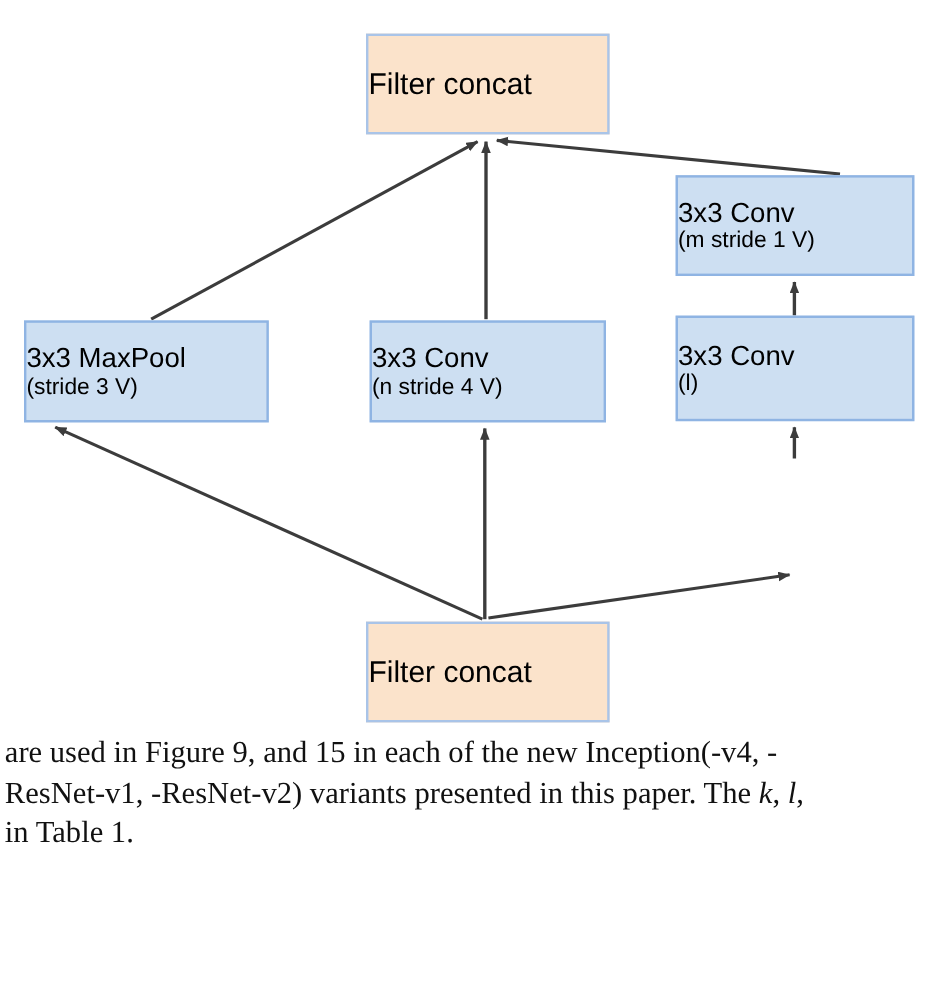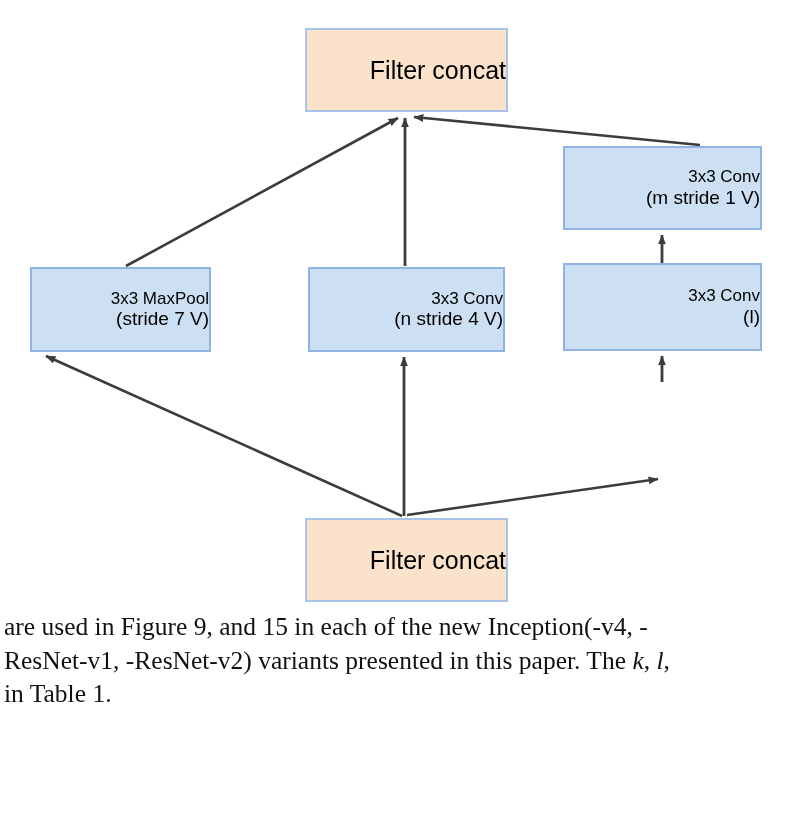--- a/index.html
+++ b/index.html
@@ -27,49 +27,49 @@
     left: 0;
     top: 0;
     width: 793px;
     height: 605px;
   }
   .node {
     position: absolute;
     box-sizing: border-box;
     display: flex;
     flex-direction: column;
-    align-items: flex-end;
+    align-items: flex-start;
     justify-content: center;
     text-align: center;
     color: #000000;
     line-height: 1.16;
     z-index: 2;
   }
   .node.blue {
     background: #cddff2;
     border: 2px solid #8fb4e3;
   }
   .node.orange {
     background: #fbe3cb;
     border: 2px solid #a9c4e8;
   }
   .node .l1 {
-    font-size: 17px;
+    font-size: 23px;
   }
   .node .l2 {
     font-size: 19px;
   }
   .node.concat .l1 {
     font-size: 25px;
   }
 
   
   #node-top-concat    { left: 305px; top: 28px;  width: 203px; height: 84px; }
   #node-conv-m        { left: 563px; top: 146px; width: 199px; height: 84px; }
-  #node-maxpool       { left: 30px;  top: 267px; width: 181px; height: 85px; padding-left: 48px; }
+  #node-maxpool       { left: 20px;  top: 267px; width: 204px; height: 85px; }
   #node-conv-n        { left: 308px; top: 267px; width: 197px; height: 85px; }
   #node-conv-l        { left: 563px; top: 263px; width: 199px; height: 88px; }
   #node-conv-k        { left: 563px; top: 382px; width: 199px; height: 92px; }
   #node-bottom-concat { left: 305px; top: 518px; width: 203px; height: 84px; }
 
   #caption {
     position: absolute;
     left: 4px;
     top: 610px;
     width: 785px;
@@ -122,21 +122,21 @@
       <span class="l1">Filter concat</span>
     </div>
 
     <div class="node blue" id="node-conv-m">
       <span class="l1">3x3 Conv</span>
       <span class="l2">(m stride 1 V)</span>
     </div>
 
     <div class="node blue" id="node-maxpool">
       <span class="l1">3x3 MaxPool</span>
-      <span class="l2">(stride 7 V)</span>
+      <span class="l2">(stride 3 V)</span>
     </div>
 
     <div class="node blue" id="node-conv-n">
       <span class="l1">3x3 Conv</span>
       <span class="l2">(n stride 4 V)</span>
     </div>
 
     <div class="node blue" id="node-conv-l">
       <span class="l1">3x3 Conv</span>
       <span class="l2">(l)</span>

